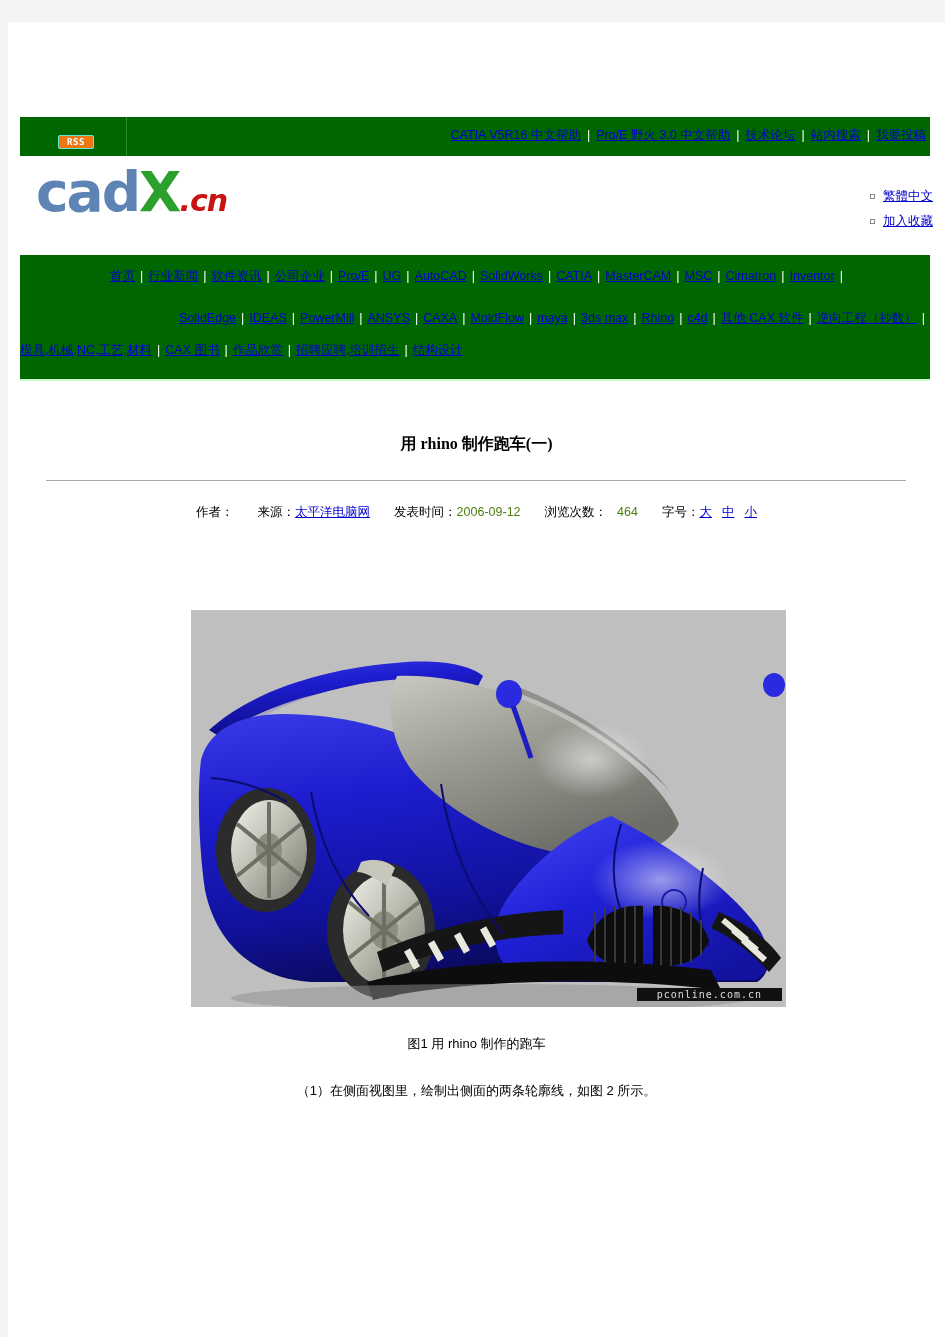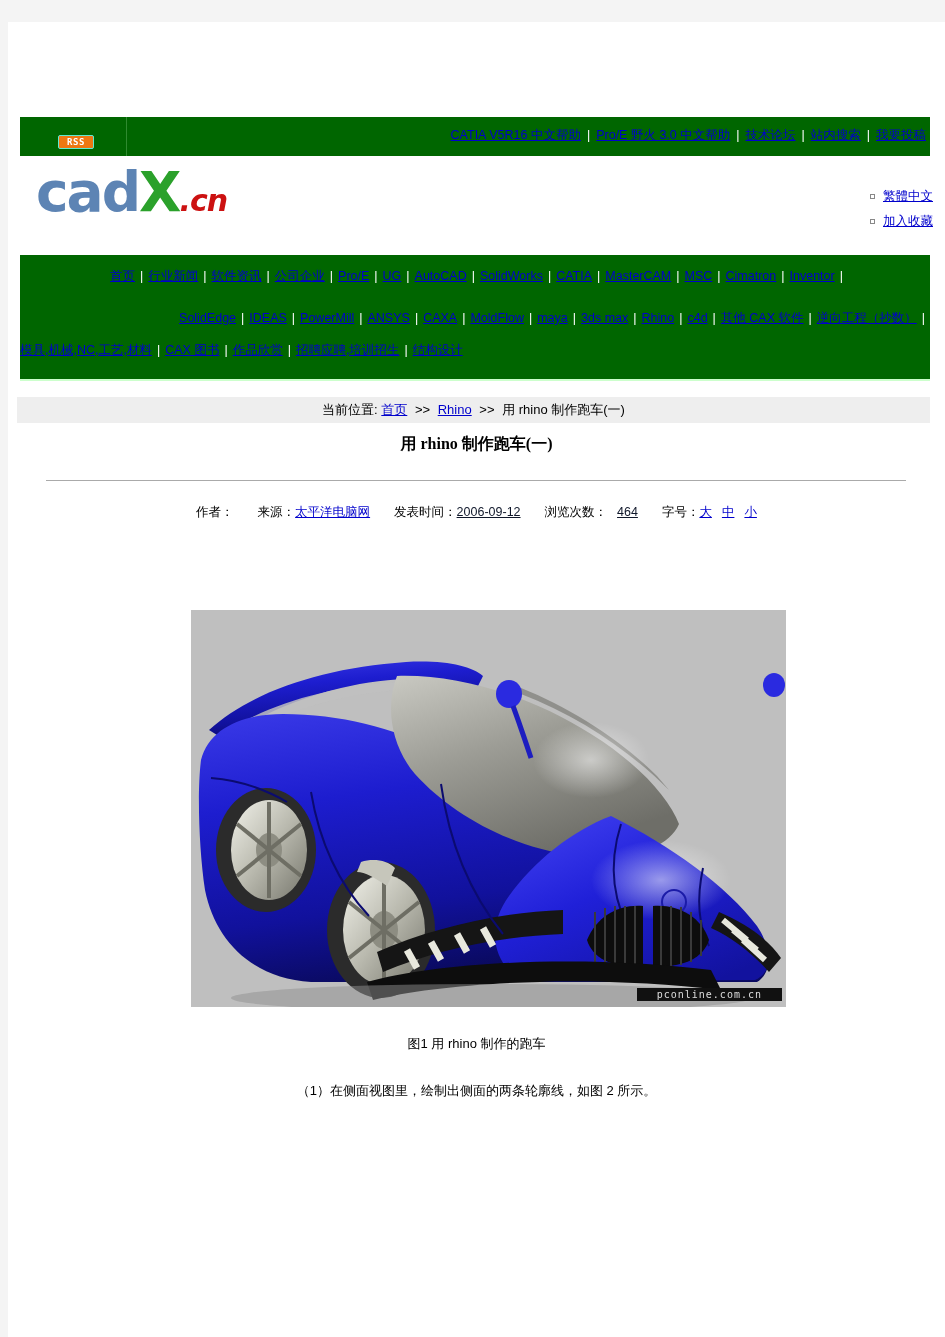--- a/index.html
+++ b/index.html
@@ -198,21 +198,21 @@
     font-size: 12.5px;
     color: #000000;
     white-space: nowrap;
   }
   .art-meta .gap { display: inline-block; width: 24px; }
   .art-meta .gap-s { display: inline-block; width: 10px; }
   .art-meta a {
     color: #0000cc;
     text-decoration: underline;
   }
-  .art-meta .num { color: #0f172a; text-decoration: underline; }
+  .art-meta .num { color: #4d7c0f; }
 
   .para {
     position: absolute;
     width: 937px;
     text-align: center;
     font-size: 13px;
     color: #000000;
   }
   .para.p1 { top: 543px; }
   .para.fig-cap { top: 1013px; }
@@ -270,28 +270,20 @@
 
     <div class="navrow r2">
       <a href="#">SolidEdge</a><span class="sep">|</span><a href="#">IDEAS</a><span class="sep">|</span><a href="#">PowerMill</a><span class="sep">|</span><a href="#">ANSYS</a><span class="sep">|</span><a href="#">CAXA</a><span class="sep">|</span><a href="#">MoldFlow</a><span class="sep">|</span><a href="#">maya</a><span class="sep">|</span><a href="#">3ds max</a><span class="sep">|</span><a href="#">Rhino</a><span class="sep">|</span><a href="#">c4d</a><span class="sep">|</span><a href="#">其他 CAX 软件</a><span class="sep">|</span><a href="#">逆向工程（抄数）</a><span class="sep">|</span>
     </div>
 
     <div class="navrow r3">
       <a href="#">模具,机械,NC,工艺,材料</a><span class="sep">|</span><a href="#">CAX 图书</a><span class="sep">|</span><a href="#">作品欣赏</a><span class="sep">|</span><a href="#">招聘应聘,培训招生</a><span class="sep">|</span><a href="#">结构设计</a>
     </div>
   </div>
 
-  <div class="breadcrumb">
-    <span>当前位置:</span>
-    <a href="#">首页</a>
-    <span class="arrow">&gt;&gt;</span>
-    <a href="#">Rhino</a>
-    <span class="arrow">&gt;&gt;</span>
-    <span>用 rhino 制作跑车(一)</span>
-  </div>
 
   <div class="art-title">用 rhino 制作跑车(一)</div>
   <div class="art-rule"></div>
 
   <div class="art-meta">
     <span>作者：</span><span></span><span class="gap"></span><span>来源：</span><a href="#">太平洋电脑网</a><span class="gap"></span><span>发表时间：</span><span class="num">2006-09-12</span><span class="gap"></span><span>浏览次数：</span><span class="gap-s"></span><span class="num">464</span><span class="gap"></span><span>字号：</span><a href="#">大</a><span class="gap-s"></span><a href="#">中</a><span class="gap-s"></span><a href="#">小</a>
   </div>
 
 
   <div class="figure">

